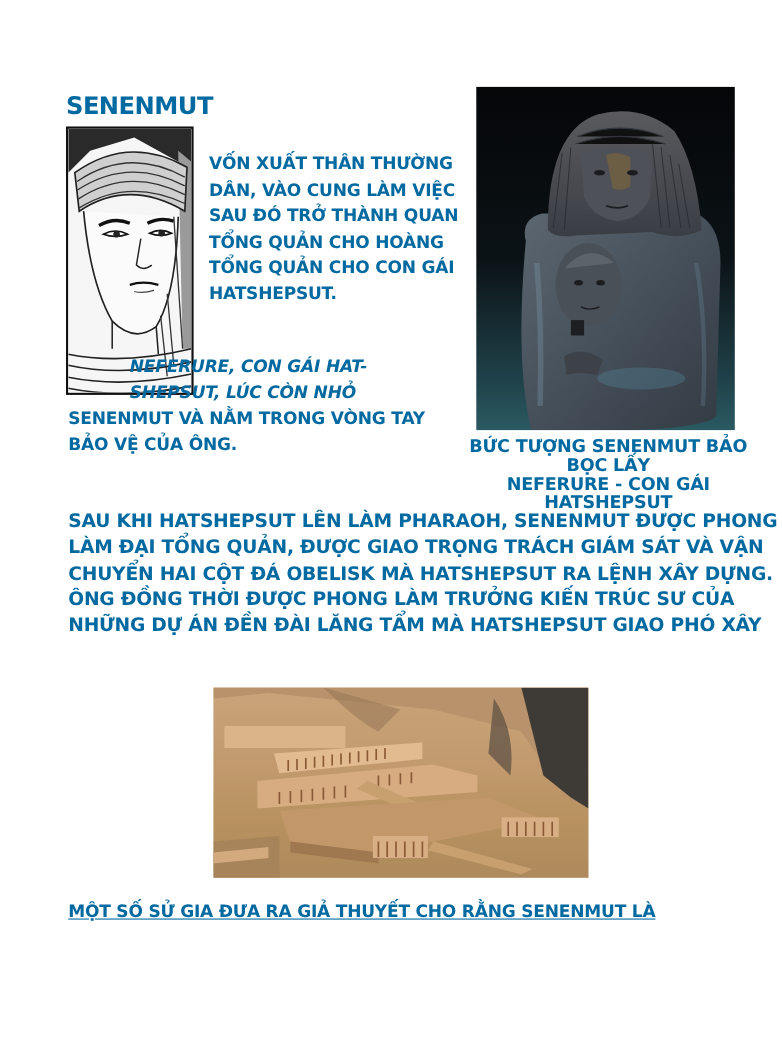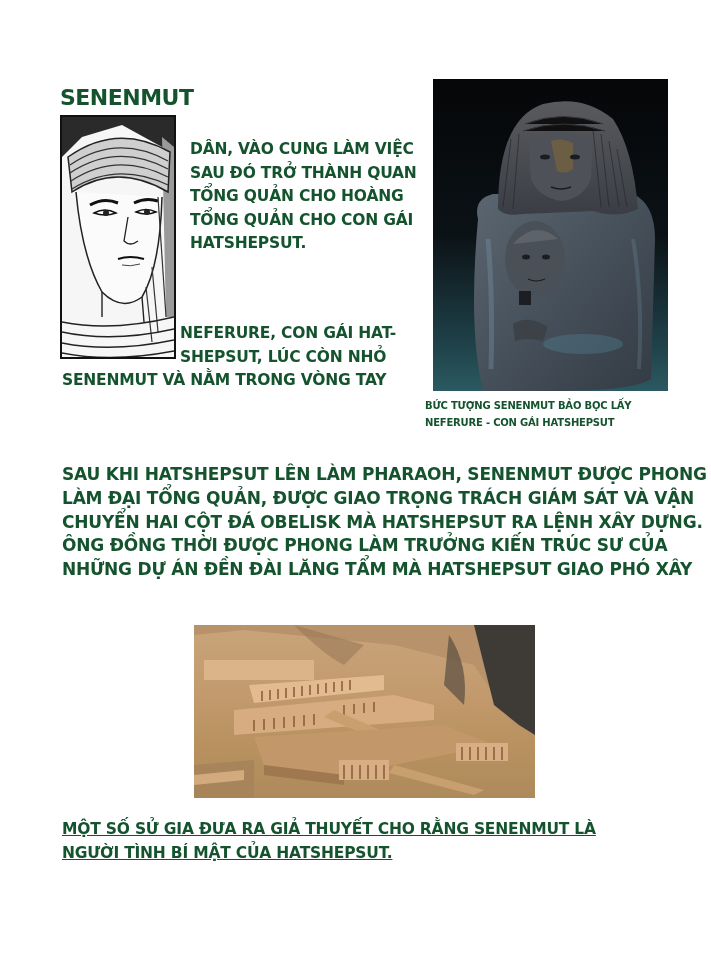--- a/index.html
+++ b/index.html
@@ -13,21 +13,21 @@
     position: relative;
     overflow: hidden;
     font-family: "DejaVu Sans", sans-serif;
     color: #111111;
   }
   .comic {
     font-family: "DejaVu Sans", sans-serif;
     font-weight: bold;
     text-transform: uppercase;
     letter-spacing: -0.2px;
-    color: #14532d;
+    color: #0369a1;
   }
   .title {
     position: absolute;
     left: 60px;
     top: 85px;
     font-size: 22px;
     font-weight: bold;
     letter-spacing: -0.5px;
     font-family: "DejaVu Sans", sans-serif;
   }
@@ -56,38 +56,39 @@
   }
   .neferure-text {
     position: absolute;
     left: 62px;
     top: 322px;
     width: 360px;
     font-size: 15.5px;
     line-height: 23.6px;
   }
   .neferure-text .l { display:block; white-space: nowrap; }
-  .neferure-text .indent { padding-left: 118px; }
+  .neferure-text .indent { padding-left: 56px; font-style: italic; }
 
   
   .statue {
     position: absolute;
     left: 433px;
     top: 79px;
     width: 235px;
     height: 312px;
     background: linear-gradient(180deg, #050608 0%, #0b1216 50%, #1f4149 85%, #2b5a62 100%);
     overflow: hidden;
   }
   .statue-caption {
     position: absolute;
-    left: 425px;
+    left: 415px;
     top: 397px;
     width: 276px;
-    font-size: 10px;
+    text-align: center;
+    font-size: 16px;
     line-height: 17px;
   }
 
   .main-text {
     position: absolute;
     left: 62px;
     top: 463px;
     width: 640px;
     font-size: 17px;
     line-height: 23.8px;
@@ -152,31 +153,33 @@
 
     <path d="M40 175 L40 200 M80 180 L82 205" stroke="#222" stroke-width="1.4"></path>
     <path d="M0 205 Q50 215 112 200" fill="none" stroke="#222" stroke-width="1.5"></path>
     <path d="M0 215 Q50 226 112 212" fill="none" stroke="#222" stroke-width="1.5"></path>
     <path d="M0 226 Q50 236 112 223" fill="none" stroke="#222" stroke-width="1.5"></path>
     <path d="M0 236 Q50 246 112 234" fill="none" stroke="#222" stroke-width="1.5"></path>
   </svg>
 </div>
 
 <div class="intro-text comic">
+  <span style="display:block">Vốn xuất thân thường</span>
   <span style="display:block">dân, vào cung làm việc</span>
   <span style="display:block">sau đó trở thành quan</span>
   <span style="display:block">tổng quản cho hoàng</span>
   <span style="display:block">tổng quản cho con gái</span>
   <span style="display:block">Hatshepsut.</span>
 </div>
 
 <div class="neferure-text comic">
   <span class="l indent">Neferure, con gái Hat-</span>
   <span class="l indent">shepsut, lúc còn nhỏ</span>
   <span class="l">Senenmut và nằm trong vòng tay</span>
+  <span class="l">bảo vệ của ông.</span>
 </div>
 
 <div class="statue">
   <svg width="235" height="312" viewBox="0 0 235 312">
     <defs>
       <linearGradient id="stone" x1="0" y1="0" x2="1" y2="1">
         <stop offset="0" stop-color="#5c6670"></stop>
         <stop offset="0.5" stop-color="#46505a"></stop>
         <stop offset="1" stop-color="#333b44"></stop>
       </linearGradient>
@@ -301,14 +304,13 @@
 
     <path d="M200 140 L290 165 L280 170 L195 148 Z" fill="#c8a070"></path>
 
     <path d="M0 140 L60 135 L60 173 L0 173 Z" fill="#a8845a"></path>
     <path d="M0 150 L50 145 L50 155 L0 160 Z" fill="#d2aa7e"></path>
   </svg>
 </div>
 
 <div class="closing-text comic">
   <span class="l">Một số sử gia đưa ra giả thuyết cho rằng Senenmut là</span>
-  <span class="l">người tình bí mật của Hatshepsut.</span>
 </div>
 
 </body></html>

